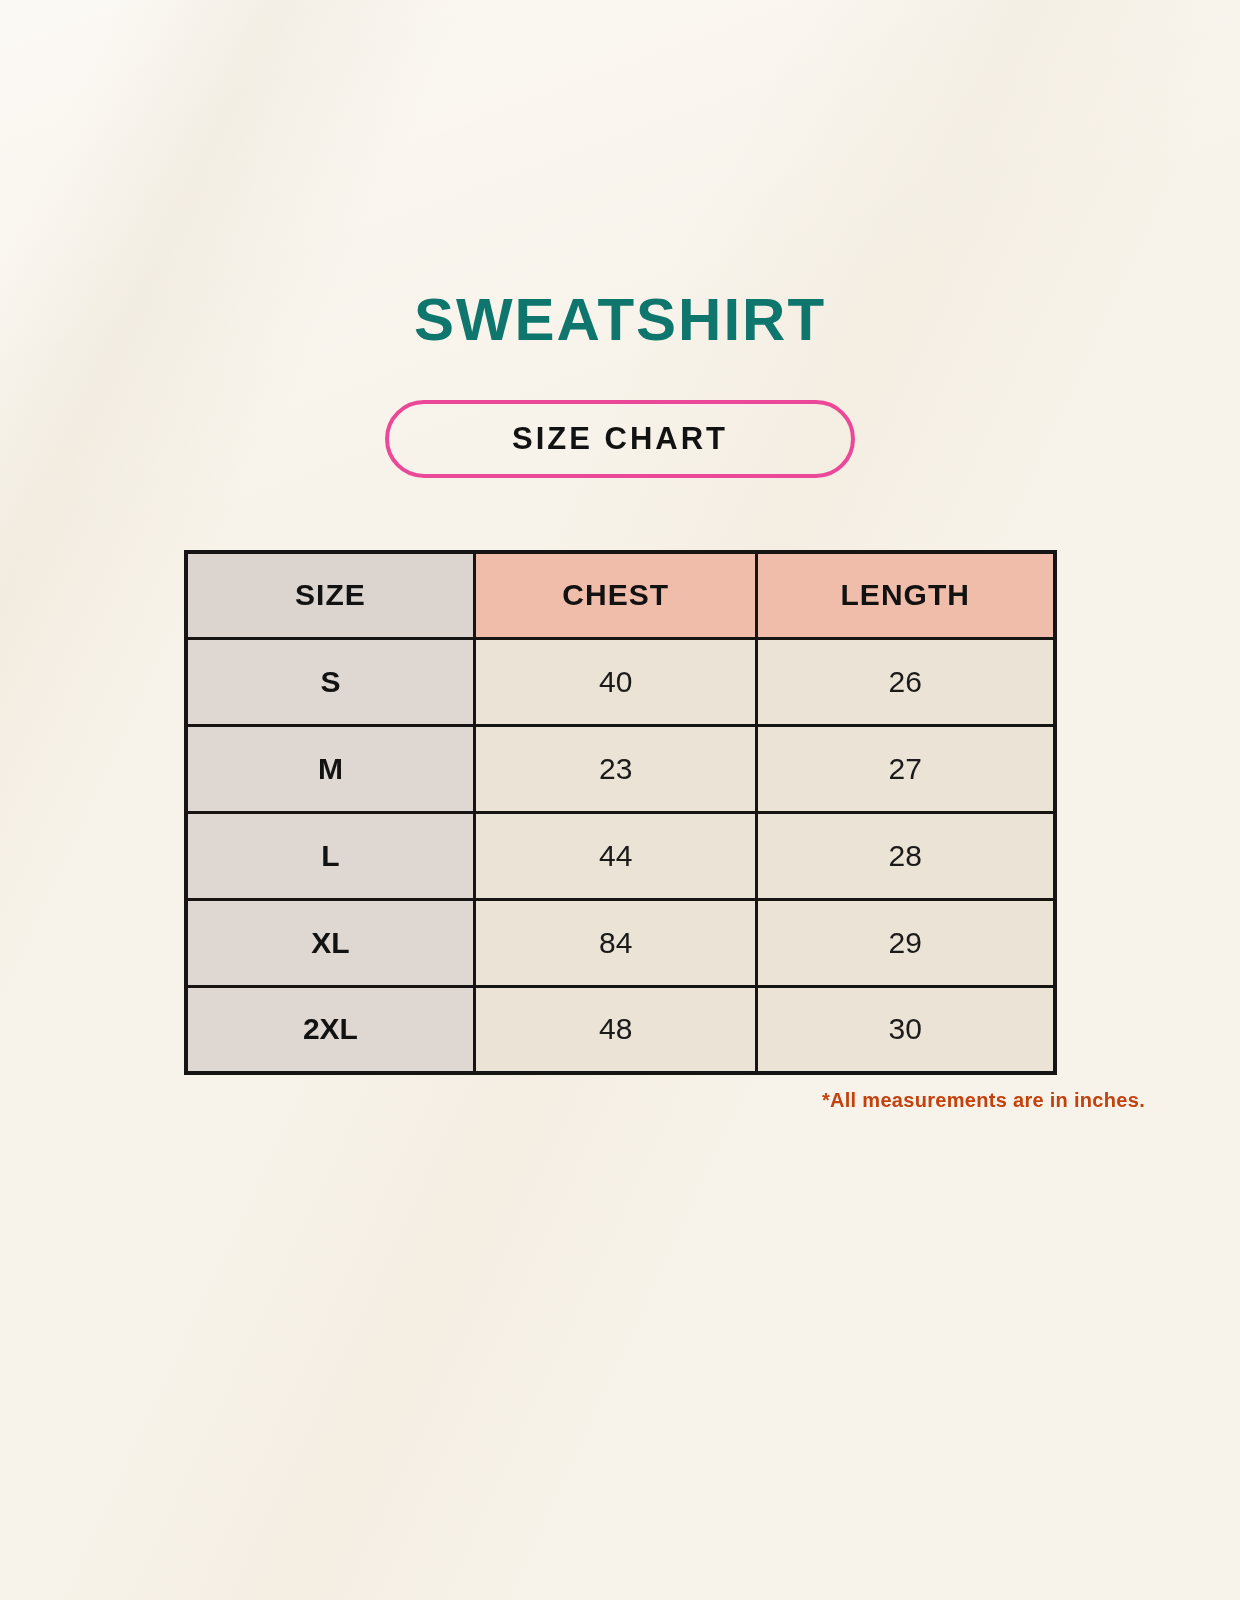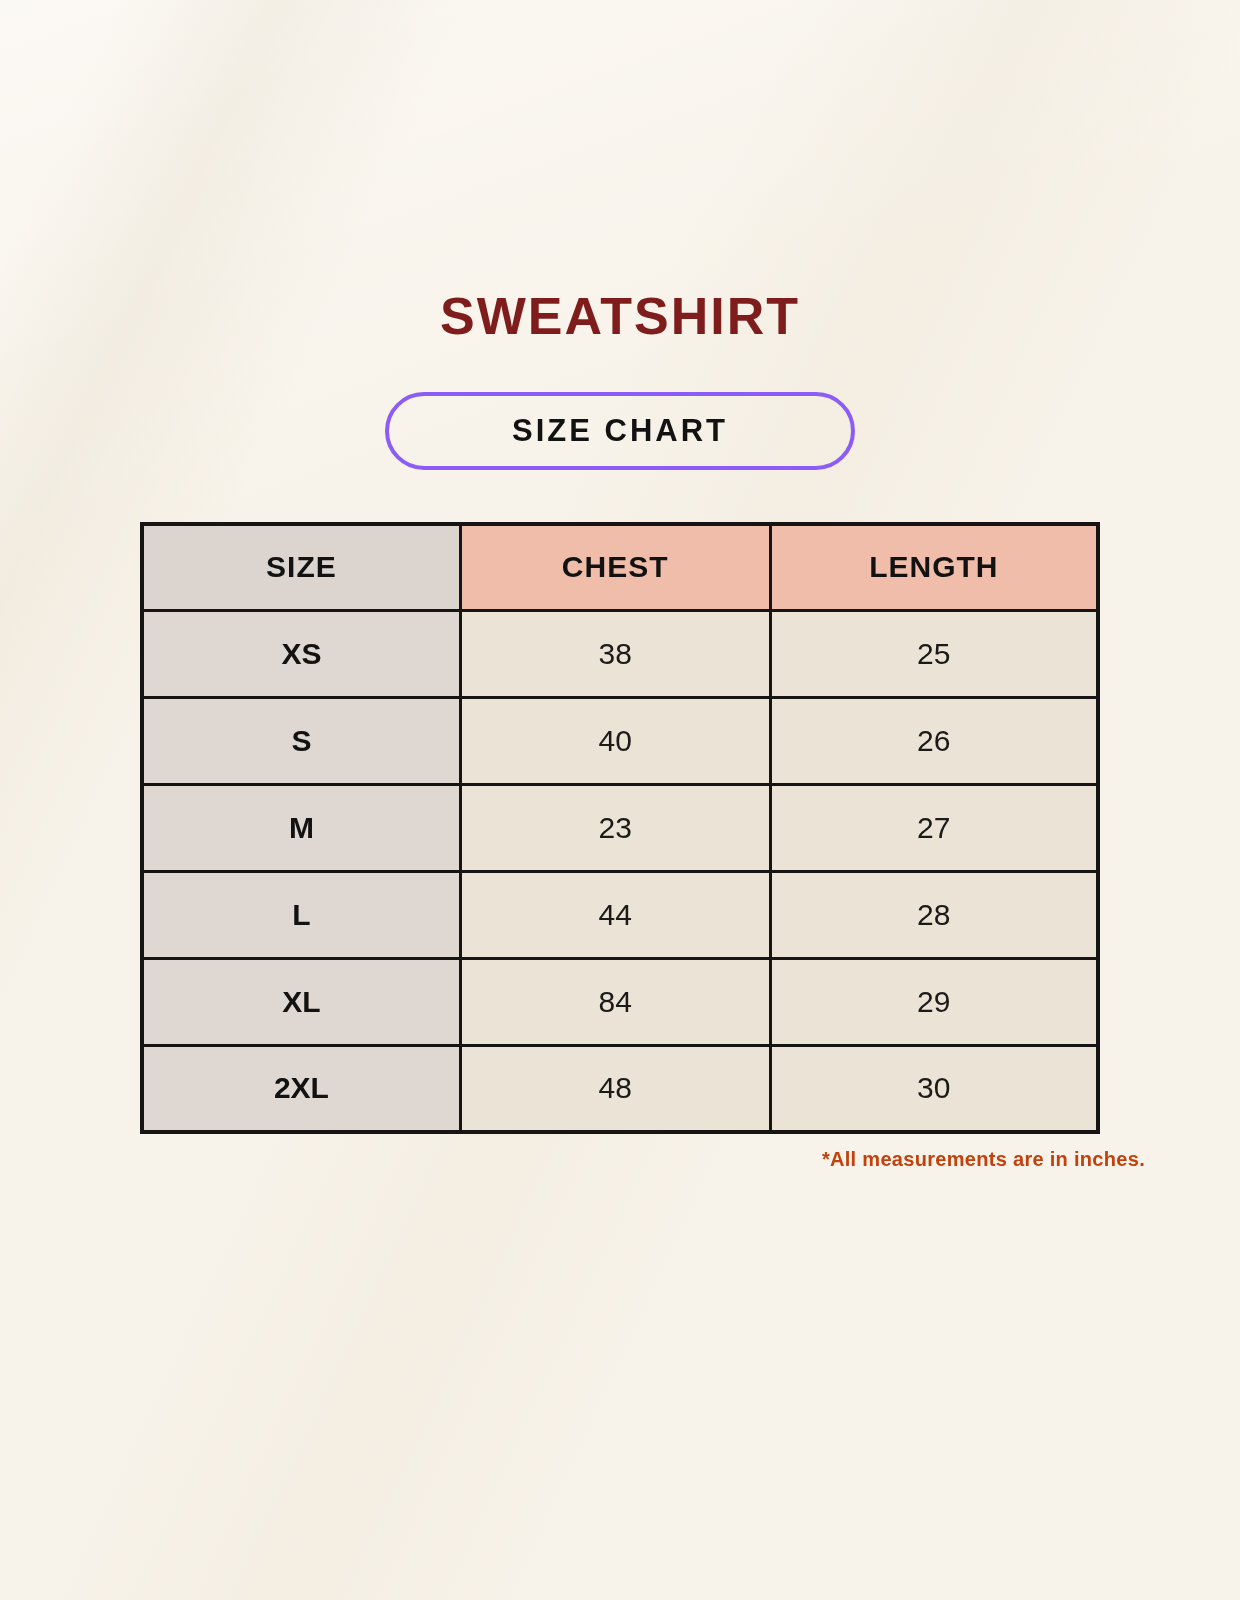--- a/index.html
+++ b/index.html
@@ -23,43 +23,43 @@
       linear-gradient(160deg, rgba(255,255,255,0.5) 0%, rgba(255,255,255,0) 30%),
       var(--background);
     overflow:hidden;
   }
   .page{
     width:1240px;height:1600px;
     display:flex;flex-direction:column;align-items:center;
   }
   .title{
     margin-top:290px;
-    font-size:52px;
+    font-size:60px;
     font-weight:700;
     letter-spacing:2px;
     line-height:1;
-    color:#7f1d1d;
+    color:#0f766e;
     text-align:center;
   }
   .badge{
     margin-top:50px;
     width:470px;height:78px;
-    border:4px solid #8b5cf6;
+    border:4px solid #ec4899;
     border-radius:44px;
     display:flex;align-items:center;justify-content:center;
     background:transparent;
   }
   .badge span{
     font-size:31px;
     font-weight:700;
     letter-spacing:3px;
   }
   .size-table{
-    margin-top:52px;
-    width:960px;
+    margin-top:72px;
+    width:873px;
     border-collapse:collapse;
     table-layout:fixed;
     border:4px solid var(--border);
   }
   .size-table col.c1{width:33.3%;}
   .size-table col.c2{width:32.4%;}
   .size-table col.c3{width:34.3%;}
   .size-table th,.size-table td{
     border:3px solid var(--border);
     text-align:center;
@@ -112,25 +112,20 @@
       </colgroup>
     <thead>
       <tr>
         <th class="col-size">SIZE</th>
         <th class="col-measure">CHEST</th>
         <th class="col-measure">LENGTH</th>
       </tr>
     </thead>
     <tbody>
         <tr>
-          <th>XS</th>
-          <td>38</td>
-          <td>25</td>
-        </tr>
-        <tr>
           <th>S</th>
           <td>40</td>
           <td>26</td>
         </tr>
         <tr>
           <th>M</th>
           <td>23</td>
           <td>27</td>
         </tr>
         <tr>

